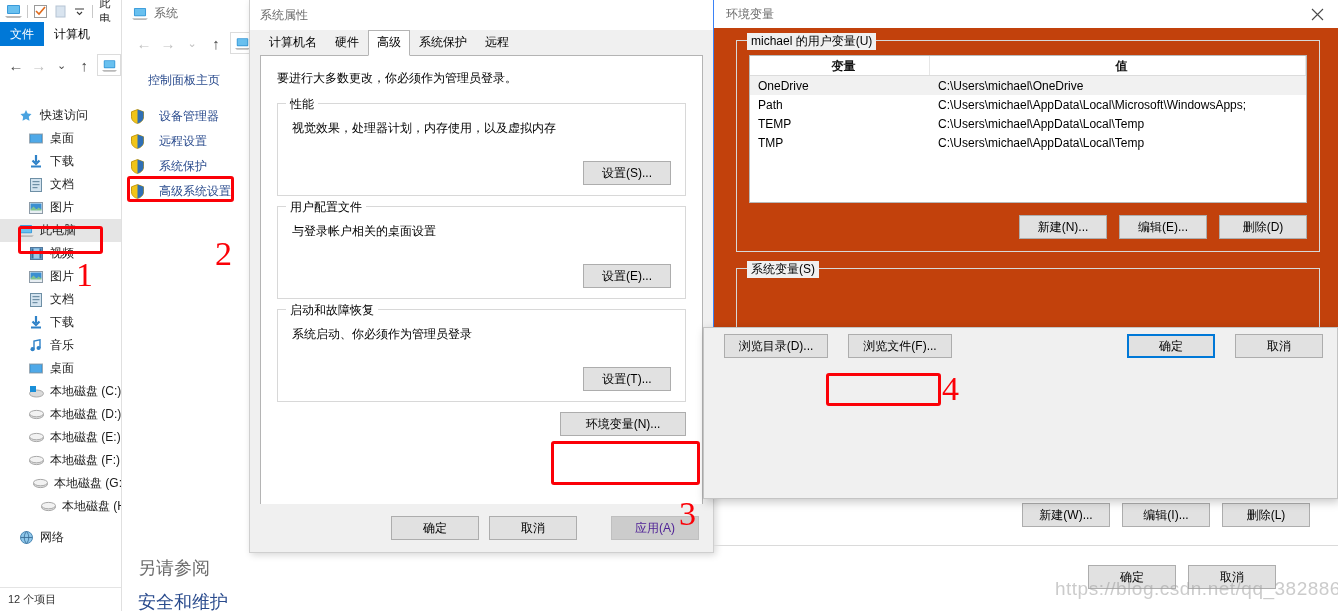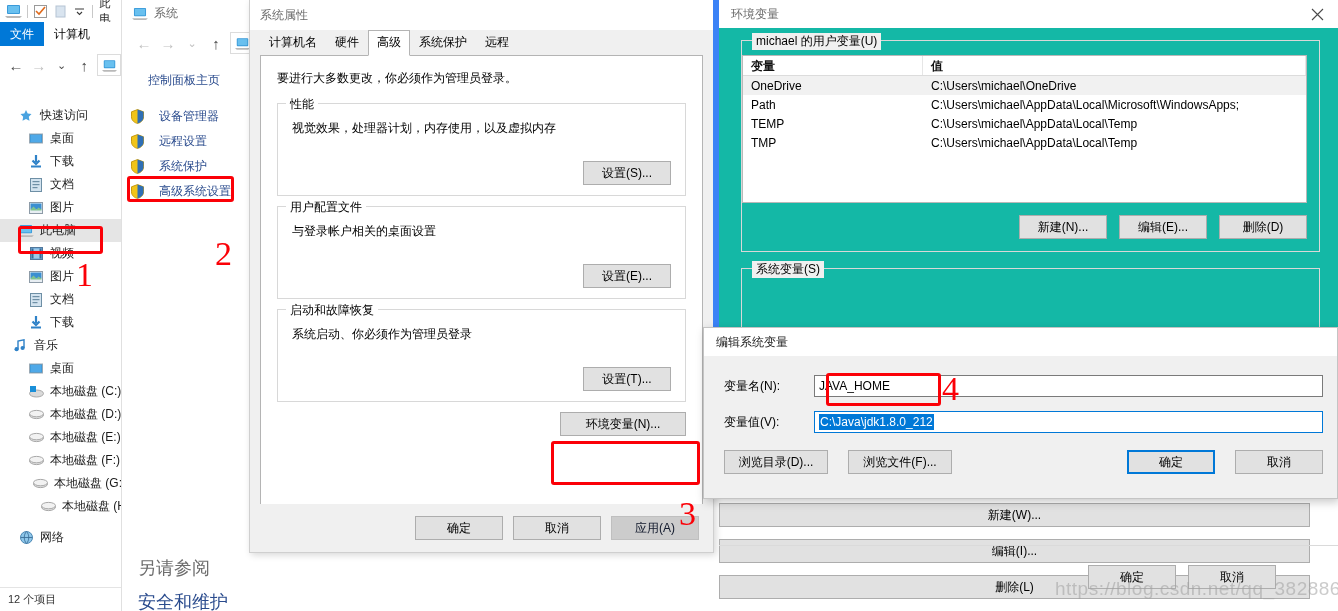--- a/index.html
+++ b/index.html
@@ -132,48 +132,48 @@
     position: absolute; top: -8px; left: 8px; background: #ffffff;
     padding: 0 4px; font-size: 12px; color: #000;
   }
   .group .desc { font-size: 12px; color: #000; }
   .group .btnrow { display: flex; justify-content: flex-end; margin-top: 24px; }
   .wbtn {
     min-width: 88px; height: 24px; background: #e1e1e1; border: 1px solid #adadad;
     font-size: 12px; color: #000; display: inline-flex; align-items: center;
     justify-content: center; padding: 0 10px; cursor: default;
   }
-  .wbtn.disabled { color: #0f172a; background: #cccccc; border-color: #bfbfbf; }
+  .wbtn.disabled { color: #4c1d95; background: #cccccc; border-color: #bfbfbf; margin-left: 24px; }
   .wbtn.defaultbtn { border: 2px solid #0078d7; }
   #sp-envrow { display: flex; justify-content: flex-end; margin-top: 4px; }
   #sysprops-footer {
     position: absolute; left: 0; right: 0; bottom: 0; height: 48px;
     background: #f0f0f0; display: flex; align-items: center; justify-content: flex-end;
     gap: 10px; padding-right: 14px;
   }
 
   
   #envvars {
     position: absolute; left: 713px; top: 0; width: 625px; height: 490px;
-    background: #14b8a6; border-left: 6px solid #3b82f6;
+    background: #c2410c; border-left: 1px solid #3b82f6;
   }
   #env-title {
     height: 28px; background: #ffffff; display: flex; align-items: center;
     justify-content: space-between; padding: 0 8px 0 12px; color: #6a6a6a; font-size: 12px;
   }
   #env-close { font-size: 15px; color: #3a3a3a; width: 26px; height: 26px;
                display: flex; align-items: center; justify-content: center; }
   #env-body { padding: 12px 18px 0 22px; position: relative; }
-  .env-group { position: relative; border: 1px solid #d8d8d8; padding: 14px 12px 12px 0; }
+  .env-group { position: relative; border: 1px solid #d8d8d8; padding: 14px 12px 12px 12px; }
   .env-group > .legend {
     position: absolute; top: -8px; left: 10px; background: #f0f0f0; padding: 0 4px;
     font-size: 12px; color: #000;
   }
   .envtable { background: #ffffff; border: 1px solid #b9b9b9; height: 148px; overflow: hidden; }
-  .envtable .thead { display: flex; height: 20px; border-bottom: 1px solid #dcdcdc; }
+  .envtable .thead { display: flex; height: 20px; border-bottom: 1px solid #dcdcdc; text-align: center; }
   .envtable .thead .th {
     font-size: 12px; font-weight: bold; color: #111; padding: 2px 0 0 8px;
     border-right: 1px solid #e6e6e6;
   }
   .envtable .th.c1, .envtable .td.c1 { width: 180px; flex: 0 0 180px; }
   .envtable .th.c2, .envtable .td.c2 { flex: 1 1 auto; }
   .envtable .trow { display: flex; height: 19px; align-items: center; }
   .envtable .trow.sel { background: #f1f1f1; }
   .envtable .td { font-size: 12px; color: #000; padding-left: 8px; white-space: nowrap; overflow: hidden; }
   .env-btnrow { display: flex; justify-content: flex-end; gap: 12px; margin-top: 12px; }
@@ -198,21 +198,21 @@
   .ev-input.focused { border: 1px solid #0078d7; }
   .ev-sel { background: #0078d7; color: #ffffff; padding: 1px 1px; }
   #editvar-btnrow {
     display: flex; align-items: center; gap: 20px; padding: 6px 14px 0 20px;
   }
   #editvar-btnrow .spacer { flex: 1 1 auto; }
 
   
   #env-sysbtnrow {
     position: absolute; left: 0; right: 0; top: 503px;
-    display: flex; justify-content: flex-end; gap: 12px; padding-right: 28px; flex-direction: column;
+    display: flex; justify-content: flex-end; gap: 12px; padding-right: 28px;
   }
   #env-okrow {
     position: absolute; left: 0; right: 0; top: 565px;
     display: flex; justify-content: flex-end; gap: 12px; padding-right: 62px;
   }
   #env-divider {
     position: absolute; left: 0; right: 0; top: 545px; height: 1px; background: #dadada;
   }
 
   
@@ -389,21 +389,21 @@
       <div class="tree-item" style="padding-left:28px">
         <span class="ti-ico">
           <svg width="12" height="13" viewBox="0 0 12 13">
               <path d="M6 0v7M2.5 5.5L6 9l3.5-3.5" stroke="#2f82c8" stroke-width="2.2" fill="none"></path>
               <rect x="1" y="10.5" width="10" height="2" fill="#2f82c8"></rect>
             </svg>
         </span>
         <span>下载</span>
       </div>
 
-      <div class="tree-item" style="padding-left:12px">
+      <div class="tree-item" style="padding-left:28px">
         <span class="ti-ico">
           <svg width="12" height="13" viewBox="0 0 12 13">
               <path d="M4 10V2l6-1.2V9" stroke="#2f82c8" stroke-width="1.4" fill="none"></path>
               <circle cx="2.6" cy="10.2" r="2.1" fill="#2f82c8"></circle>
               <circle cx="8.6" cy="9" r="2.1" fill="#2f82c8"></circle>
             </svg>
         </span>
         <span>音乐</span>
       </div>
 
@@ -678,34 +678,21 @@
 
     <div id="env-divider"></div>
 
     <div id="env-okrow">
       <div class="wbtn">确定</div>
       <div class="wbtn">取消</div>
     </div>
   </div>
 
   <div id="editvar">
-    <div id="editvar-title">编辑系统变量</div>
-
-    <div id="editvar-body">
-      <div class="ev-row">
-        <div class="ev-label">变量名(N):</div>
-        <div class="ev-input">JAVA_HOME</div>
-      </div>
-      <div class="ev-row">
-        <div class="ev-label">变量值(V):</div>
-        <div class="ev-input focused">
-          <span class="ev-sel">C:\Java\jdk1.8.0_212</span>
-        </div>
-      </div>
-    </div>
+
 
     <div id="editvar-btnrow">
       <div class="wbtn" style="min-width:104px">浏览目录(D)...</div>
       <div class="wbtn" style="min-width:104px">浏览文件(F)...</div>
       <div class="spacer"></div>
       <div class="wbtn defaultbtn">确定</div>
       <div class="wbtn">取消</div>
     </div>
   </div>
 

